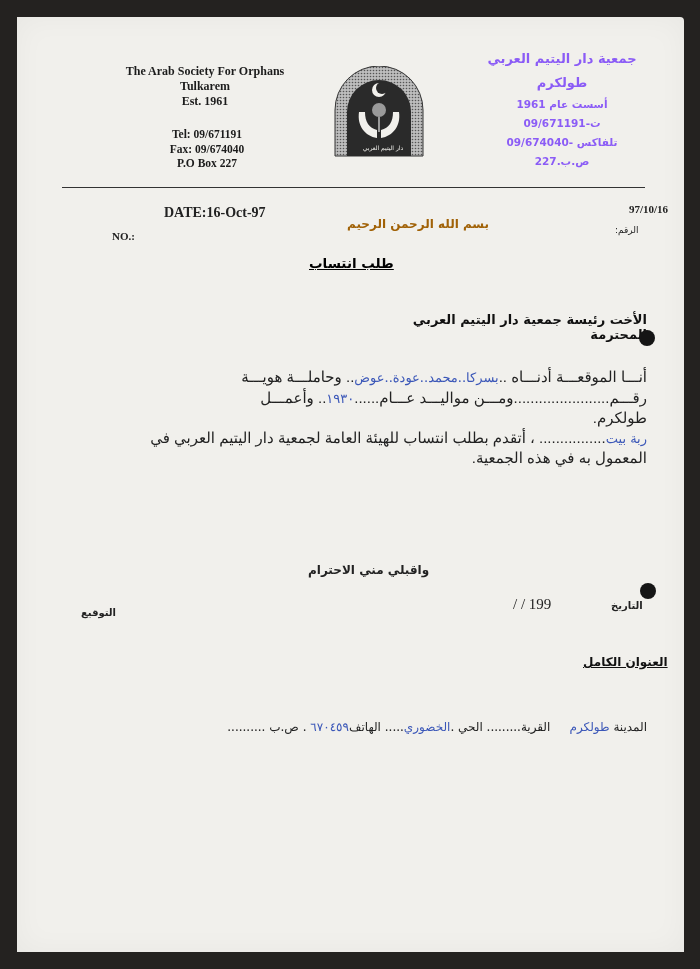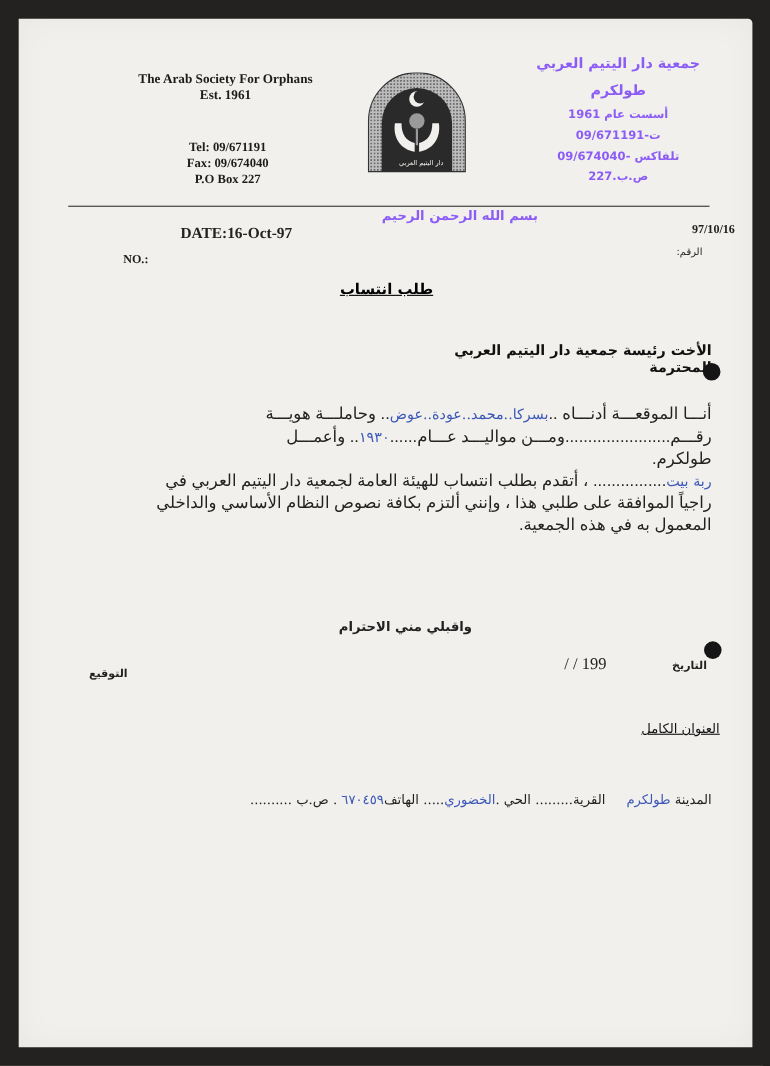--- a/index.html
+++ b/index.html
@@ -32,21 +32,21 @@
     left: 470px; top: 30px; width: 150px;
     text-align: center; direction: rtl; color: #8b5cf6;
     font-family: "DejaVu Sans", sans-serif;
   }
   .ar-head .t1 { font-size: 13px; font-weight: bold; line-height: 24px; }
   .ar-head .t2 { font-size: 13px; font-weight: bold; line-height: 24px; }
   .ar-head .line { font-size: 10.5px; line-height: 19px; font-weight: bold; }
   .rule { left: 45px; top: 170px; width: 583px; height: 0; border-top: 1.5px solid #333; }
   .date-en { left: 147px; top: 188px; font-family: Liberation Serif, serif; font-weight: bold; font-size: 14px; color: #222; text-align: center; }
   .no-en { left: 95px; top: 213px; font-family: "Liberation Serif", serif; font-weight: bold; font-size: 11px; color: #222; }
-  .basmala { left: 330px; top: 172px; font-family: "DejaVu Sans", sans-serif; font-weight: bold; font-size: 12px; color: #8b5cf6; direction: rtl; }
+  .basmala { left: 330px; top: 200px; font-family: "DejaVu Sans", sans-serif; font-weight: bold; font-size: 12px; color: #a16207; direction: rtl; }
   .date-ar { left: 584px; top: 186px; font-family: "Liberation Serif", serif; font-weight: bold; font-size: 11px; color: #222; margin-left: 28px; }
   .no-ar { left: 598px; top: 208px; font-family: "DejaVu Sans", sans-serif; font-size: 9px; color: #222; direction: rtl; }
   .form-title {
     left: 292px; top: 238px; font-family: "DejaVu Sans", sans-serif; font-weight: bold; font-size: 13.5px;
     color: #000000; text-decoration: underline; direction: rtl;
   }
   .addressee {
     left: 340px; top: 295px; width: 290px; text-align: right;
     font-family: "DejaVu Sans", sans-serif; font-weight: bold; font-size: 13px; color: #111; direction: rtl;
   }
@@ -54,35 +54,36 @@
     left: 45px; top: 350px; width: 585px;
     direction: rtl; text-align: justify; text-align-last: right;
     font-family: "Liberation Sans", sans-serif; font-size: 15px; line-height: 19.5px; color: #222;
   }
   .body-text p { margin: 0; }
   .hw { color: #3b57b8; font-family: "DejaVu Serif", serif; font-size: 13px; }
   .closing { left: 291px; top: 546px; font-family: "DejaVu Sans", sans-serif; font-weight: bold; font-size: 12px; color: #222; direction: rtl; }
   .sig-date { left: 496px; top: 579px; font-family: "Liberation Serif", serif; font-size: 15px; color: #222; }
   .sig-date-label { left: 594px; top: 583px; font-family: "DejaVu Sans", sans-serif; font-weight: bold; font-size: 10px; color: #222; direction: rtl; }
   .sig-label { left: 64px; top: 590px; font-family: "DejaVu Sans", sans-serif; font-weight: bold; font-size: 10px; color: #222; direction: rtl; }
-  .addr-title { left: 566px; top: 638px; font-family: "DejaVu Sans", sans-serif; font-weight: normal; font-size: 12px; color: #111; text-decoration: underline; direction: rtl; }
+  .addr-title { left: 566px; top: 638px; font-family: "DejaVu Sans", sans-serif; font-weight: bold; font-size: 12px; color: #111; text-decoration: underline; direction: rtl; }
   .addr-line {
     left: 90px; top: 703px; width: 540px; text-align: right; direction: rtl;
     font-family: "DejaVu Serif", serif; font-size: 12px; color: #222; white-space: nowrap;
   }
   .addr-line .hw { font-size: 12px; }
   .hole { width: 16px; height: 16px; border-radius: 50%; background: #151515; }
 </style>
 </head>
 <body>
 
 <div class="paper">
 
   <div class="abs en-head">
     <div>The Arab Society For Orphans</div>
+    <div>Tulkarem</div>
     <div>Est. 1961</div>
   </div>
   <div class="abs en-contact">
     <div>Tel: 09/671191</div>
     <div>Fax: 09/674040</div>
     <div>P.O Box 227</div>
   </div>
 
   <div class="abs logo">
     <svg width="92" height="92" viewBox="0 0 92 92">
@@ -130,21 +131,20 @@
     <p>
       <span>أنـــا الموقعـــة أدنـــاه ..</span><span class="hw">بسركا..محمد..عودة..عوض</span><span>.. وحاملـــة هويـــة</span>
     </p>
     <p>
       <span>رقـــم.......................ومـــن مواليـــد عـــام......</span><span class="hw">١٩٣٠</span><span>.. وأعمـــل</span>
     </p>
     <p>طولكرم.</p>
     <p>
       <span class="hw">ربة بيت</span><span>................ ، أتقدم بطلب انتساب للهيئة العامة لجمعية دار اليتيم العربي في</span>
     </p>
-    <p>راجياً الموافقة على طلبي هذا ، وإنني ألتزم بكافة نصوص النظام الأساسي والداخلي</p>
     <p>المعمول به في هذه الجمعية.</p>
   </div>
 
   <div class="abs closing">واقبلي مني الاحترام</div>
 
   <div class="abs sig-date">/  /          199</div>
   <div class="abs sig-date-label">التاريخ</div>
   <div class="abs sig-label">التوقيع</div>
 
   <div class="abs addr-title">العنوان الكامل</div>

